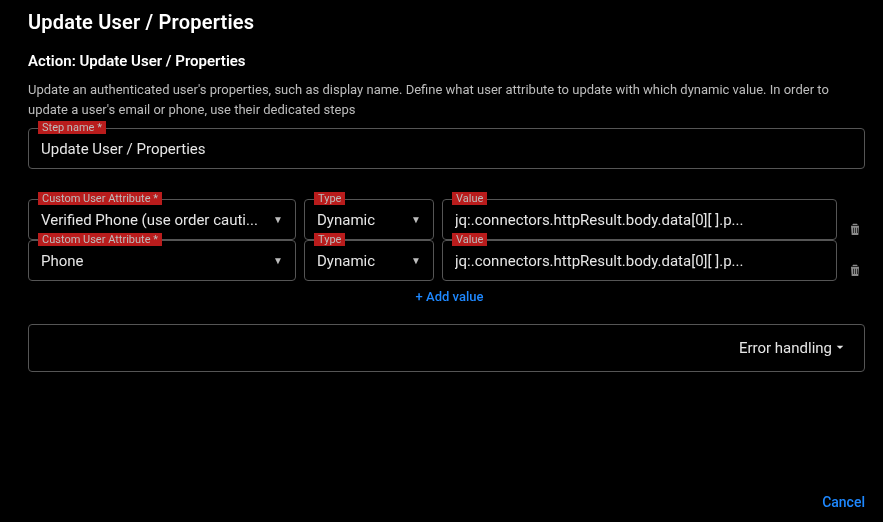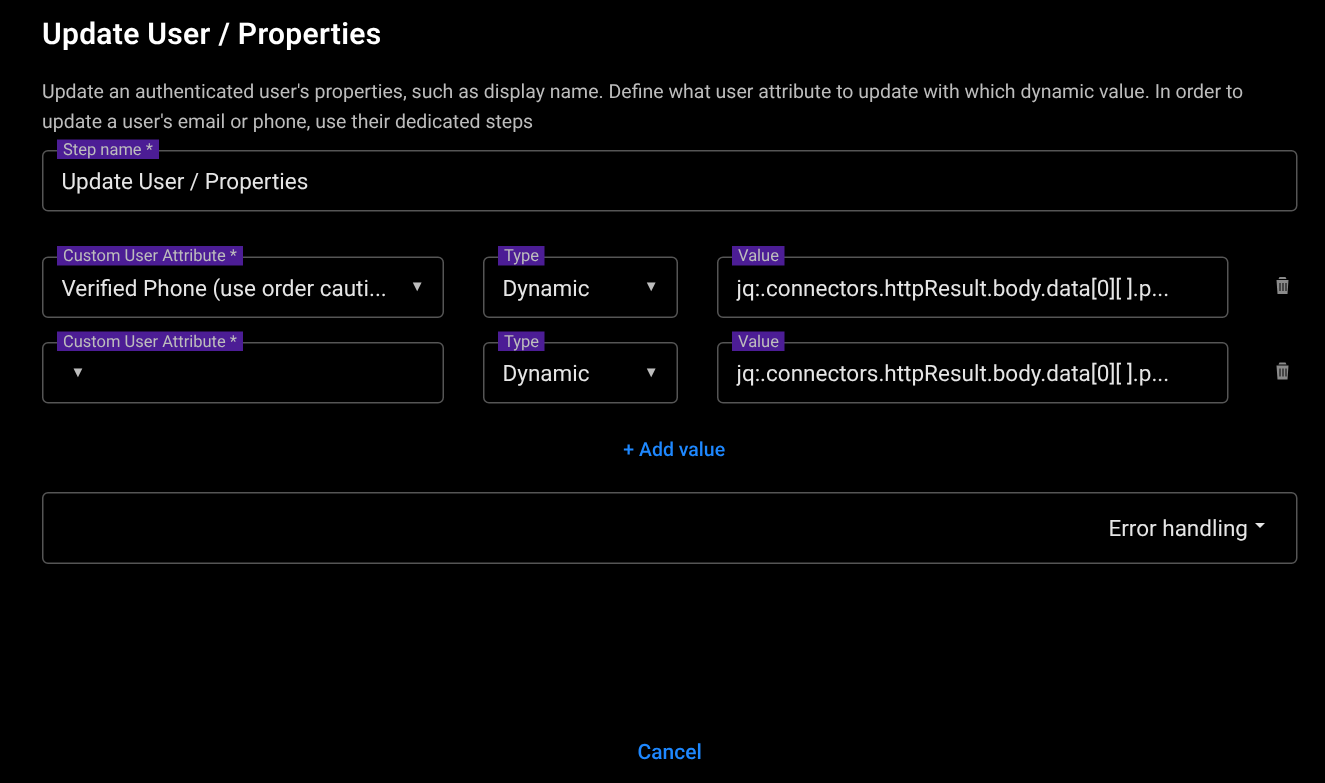--- a/index.html
+++ b/index.html
@@ -40,21 +40,21 @@
     max-width: 850px;
   }
   .field-wrap {
     position: relative;
     flex: 1;
   }
   .floating-label {
     position: absolute;
     top: -7px;
     left: 10px;
-    background: #4c1d95;
+    background: #b91c1c;
     padding: 0 4px;
     font-size: 11px;
     color: #bdbdbd;
     z-index: 2;
   }
   .input, .select {
     width: 100%;
     height: 41px;
     background: transparent;
     border: 1px solid #555;
@@ -86,23 +86,22 @@
     margin-left: 6px;
   }
   .step-name-row {
     margin-bottom: 30px;
   }
   .step-name-row .input {
     font-size: 15px;
   }
   .attr-row {
     display: flex;
-    align-items: center;
-    gap: 26px;
-    margin-bottom: 16px;
+    align-items: flex-end;
+    gap: 8px;
   }
   .col-attr { flex: 0 0 268px; }
   .col-type { flex: 0 0 130px; border-radius: 14px; }
   .col-val  { flex: 1; border-radius: 18px; }
   .trash {
     width: 20px;
     height: 20px;
     flex: 0 0 20px;
     cursor: pointer;
     color: #8a8a8a;
@@ -139,21 +138,20 @@
     color: #e6e6e6;
   }
   .chevron svg { width: 16px; height: 16px; fill: #e6e6e6; }
   .footer {
     margin-top: auto;
     display: flex;
     justify-content: flex-end;
     align-items: center;
     gap: 18px;
     padding: 12px 0 12px 0;
-    flex-direction: column;
   }
   .btn-cancel {
     color: #1e88ff;
     font-size: 14px;
     font-weight: 500;
     cursor: pointer;
     background: none;
     border: none;
     font-family: inherit;
   }
@@ -168,20 +166,21 @@
     cursor: pointer;
     font-family: inherit;
   }
 </style>
 </head>
 <body>
 
 <div class="dialog">
 
   <div class="title">Update User / Properties</div>
+  <div class="subtitle">Action: Update User / Properties</div>
   <div class="description">Update an authenticated user's properties, such as display name. Define what user attribute to update with which dynamic value. In order to update a user's email or phone, use their dedicated steps</div>
 
   <div class="step-name-row">
     <div class="field-wrap">
       <label class="floating-label">Step name *</label>
       <input class="input" type="text" value="Update User / Properties" style="">
     </div>
   </div>
 
   <div class="attr-row">
@@ -209,20 +208,21 @@
             <path d="M6 7h12l-1 14H7L6 7zm3-3h6l1 2H8l1-2zM9 10v8h1v-8H9zm3 0v8h1v-8h-1zm3 0v8h1v-8h-1z"></path>
           </svg>
       </span>
     </div>
   </div>
 
   <div class="attr-row">
     <div class="field-wrap col-attr">
       <label class="floating-label">Custom User Attribute *</label>
       <div class="select">
+        <span class="select-text">Phone</span>
         <span class="caret">▼</span>
       </div>
     </div>
     <div class="field-wrap col-type">
       <label class="floating-label">Type</label>
       <div class="select">
         <span class="select-text">Dynamic</span>
         <span class="caret">▼</span>
       </div>
     </div>

